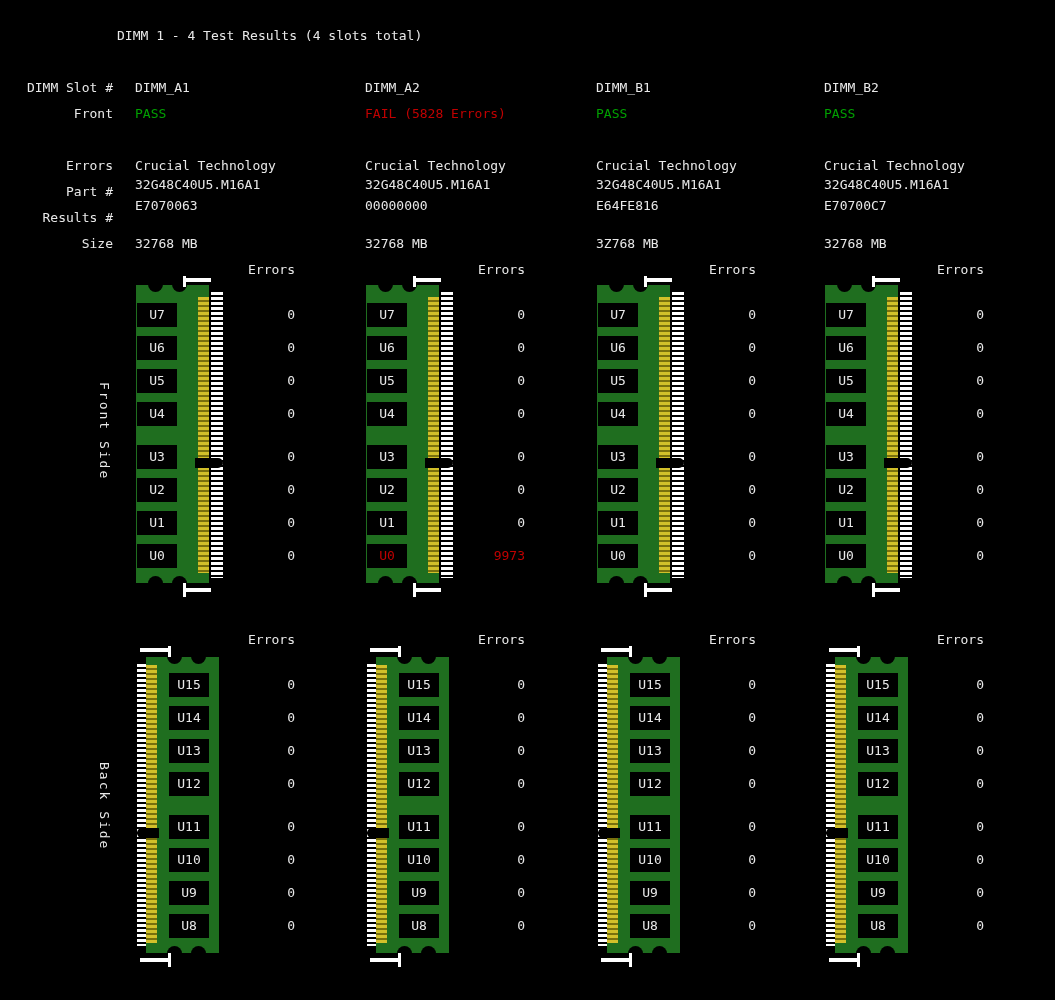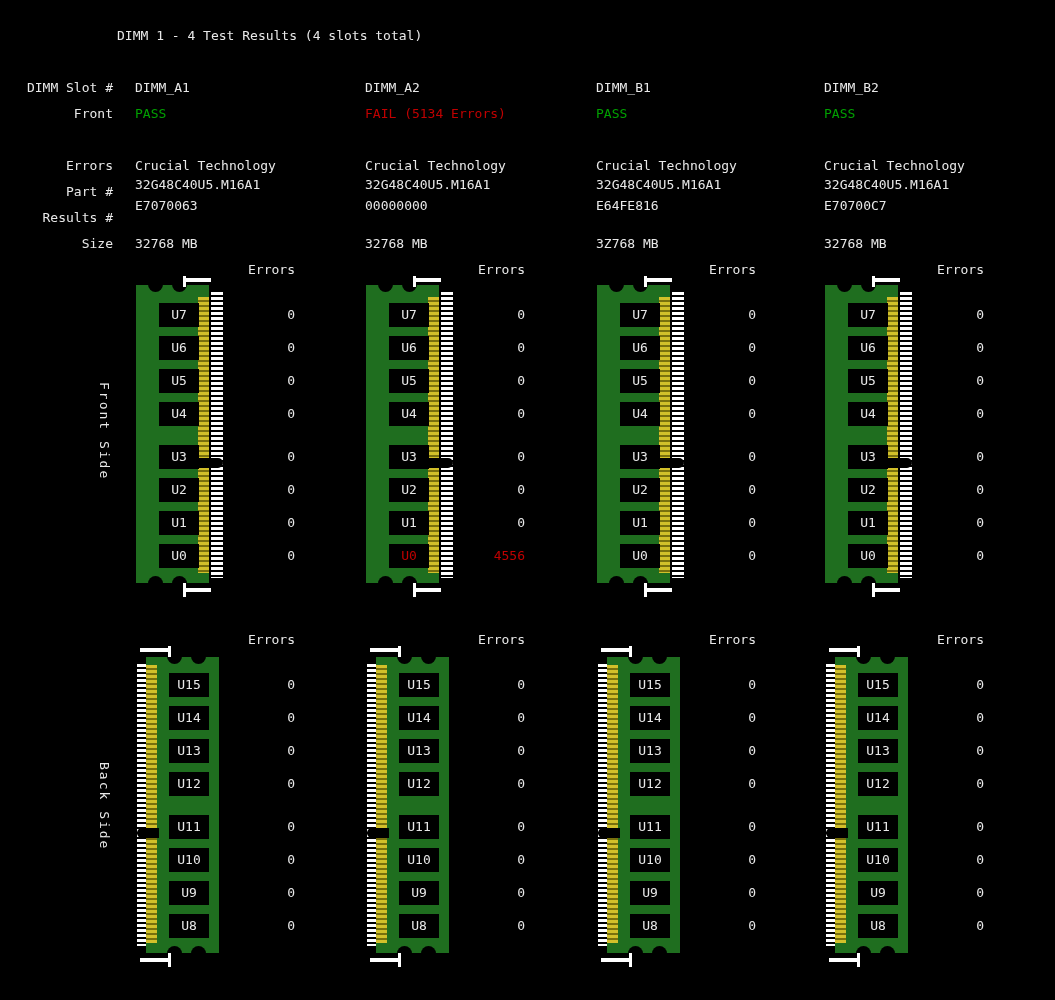--- a/index.html
+++ b/index.html
@@ -74,21 +74,21 @@
   .front-module .tick-top{left:48px;top:0;width:3px;height:11px}
   .front-module .bar-top{left:48px;top:2px;width:28px;height:4px}
   .front-module .tick-bottom{left:48px;top:307px;width:3px;height:14px}
   .front-module .bar-bottom{left:48px;top:312px;width:28px;height:4px}
   .back-module .tick-top{left:33px;top:0;width:3px;height:11px}
   .back-module .bar-top{left:5px;top:2px;width:31px;height:4px}
   .back-module .tick-bottom{left:33px;top:307px;width:3px;height:14px}
   .back-module .bar-bottom{left:5px;top:312px;width:31px;height:4px}
 
   .chip{position:absolute;width:40px;height:24px;background:#000;color:var(--text);text-align:center;line-height:24px;white-space:pre}
-  .front-module .chip{left:24px}
+  .front-module .chip{left:2px}
   .back-module .chip{left:34px}
   .chip.fail{color:var(--fail)}
 </style>
 </head>
 <body>
 
 <div id="screen">
   <div class="title">DIMM 1 - 4 Test Results (4 slots total)</div>
 
   <div class="lbl slot">DIMM Slot #</div>
@@ -172,21 +172,21 @@
         <div class="err-val" style="top: 711px;">0</div>
         <div class="err-val" style="top: 744px;">0</div>
         <div class="err-val" style="top: 777px;">0</div>
         <div class="err-val" style="top: 820px;">0</div>
         <div class="err-val" style="top: 853px;">0</div>
         <div class="err-val" style="top: 886px;">0</div>
         <div class="err-val" style="top: 919px;">0</div>
       </div>
       <div class="dimm-col" style="left: 365px;">
     <div class="val slot">DIMM_A2</div>
-    <div class="val result fail">FAIL (5134 Errors)</div>
+    <div class="val result fail">FAIL (5828 Errors)</div>
     <div class="val vendor">Crucial Technology</div>
     <div class="val part">32G48C40U5.M16A1</div>
     <div class="val serial">00000000</div>
     <div class="val size">32768 MB</div>
 
     <div class="errors-header front">Errors</div>
     <div class="errors-header back">Errors</div>
 
     <div class="module front-module">
       <div class="pcb">
@@ -235,21 +235,21 @@
           <div class="chip" style="top: 235px;">U9</div>
           <div class="chip" style="top: 268px;">U8</div>
         </div>
   <div class="err-val" style="top: 308px;">0</div>
         <div class="err-val" style="top: 341px;">0</div>
         <div class="err-val" style="top: 374px;">0</div>
         <div class="err-val" style="top: 407px;">0</div>
         <div class="err-val" style="top: 450px;">0</div>
         <div class="err-val" style="top: 483px;">0</div>
         <div class="err-val" style="top: 516px;">0</div>
-        <div class="err-val fail" style="top: 549px;">4556</div>
+        <div class="err-val fail" style="top: 549px;">9973</div>
         <div class="err-val" style="top: 678px;">0</div>
         <div class="err-val" style="top: 711px;">0</div>
         <div class="err-val" style="top: 744px;">0</div>
         <div class="err-val" style="top: 777px;">0</div>
         <div class="err-val" style="top: 820px;">0</div>
         <div class="err-val" style="top: 853px;">0</div>
         <div class="err-val" style="top: 886px;">0</div>
         <div class="err-val" style="top: 919px;">0</div>
       </div>
       <div class="dimm-col" style="left: 596px;">

